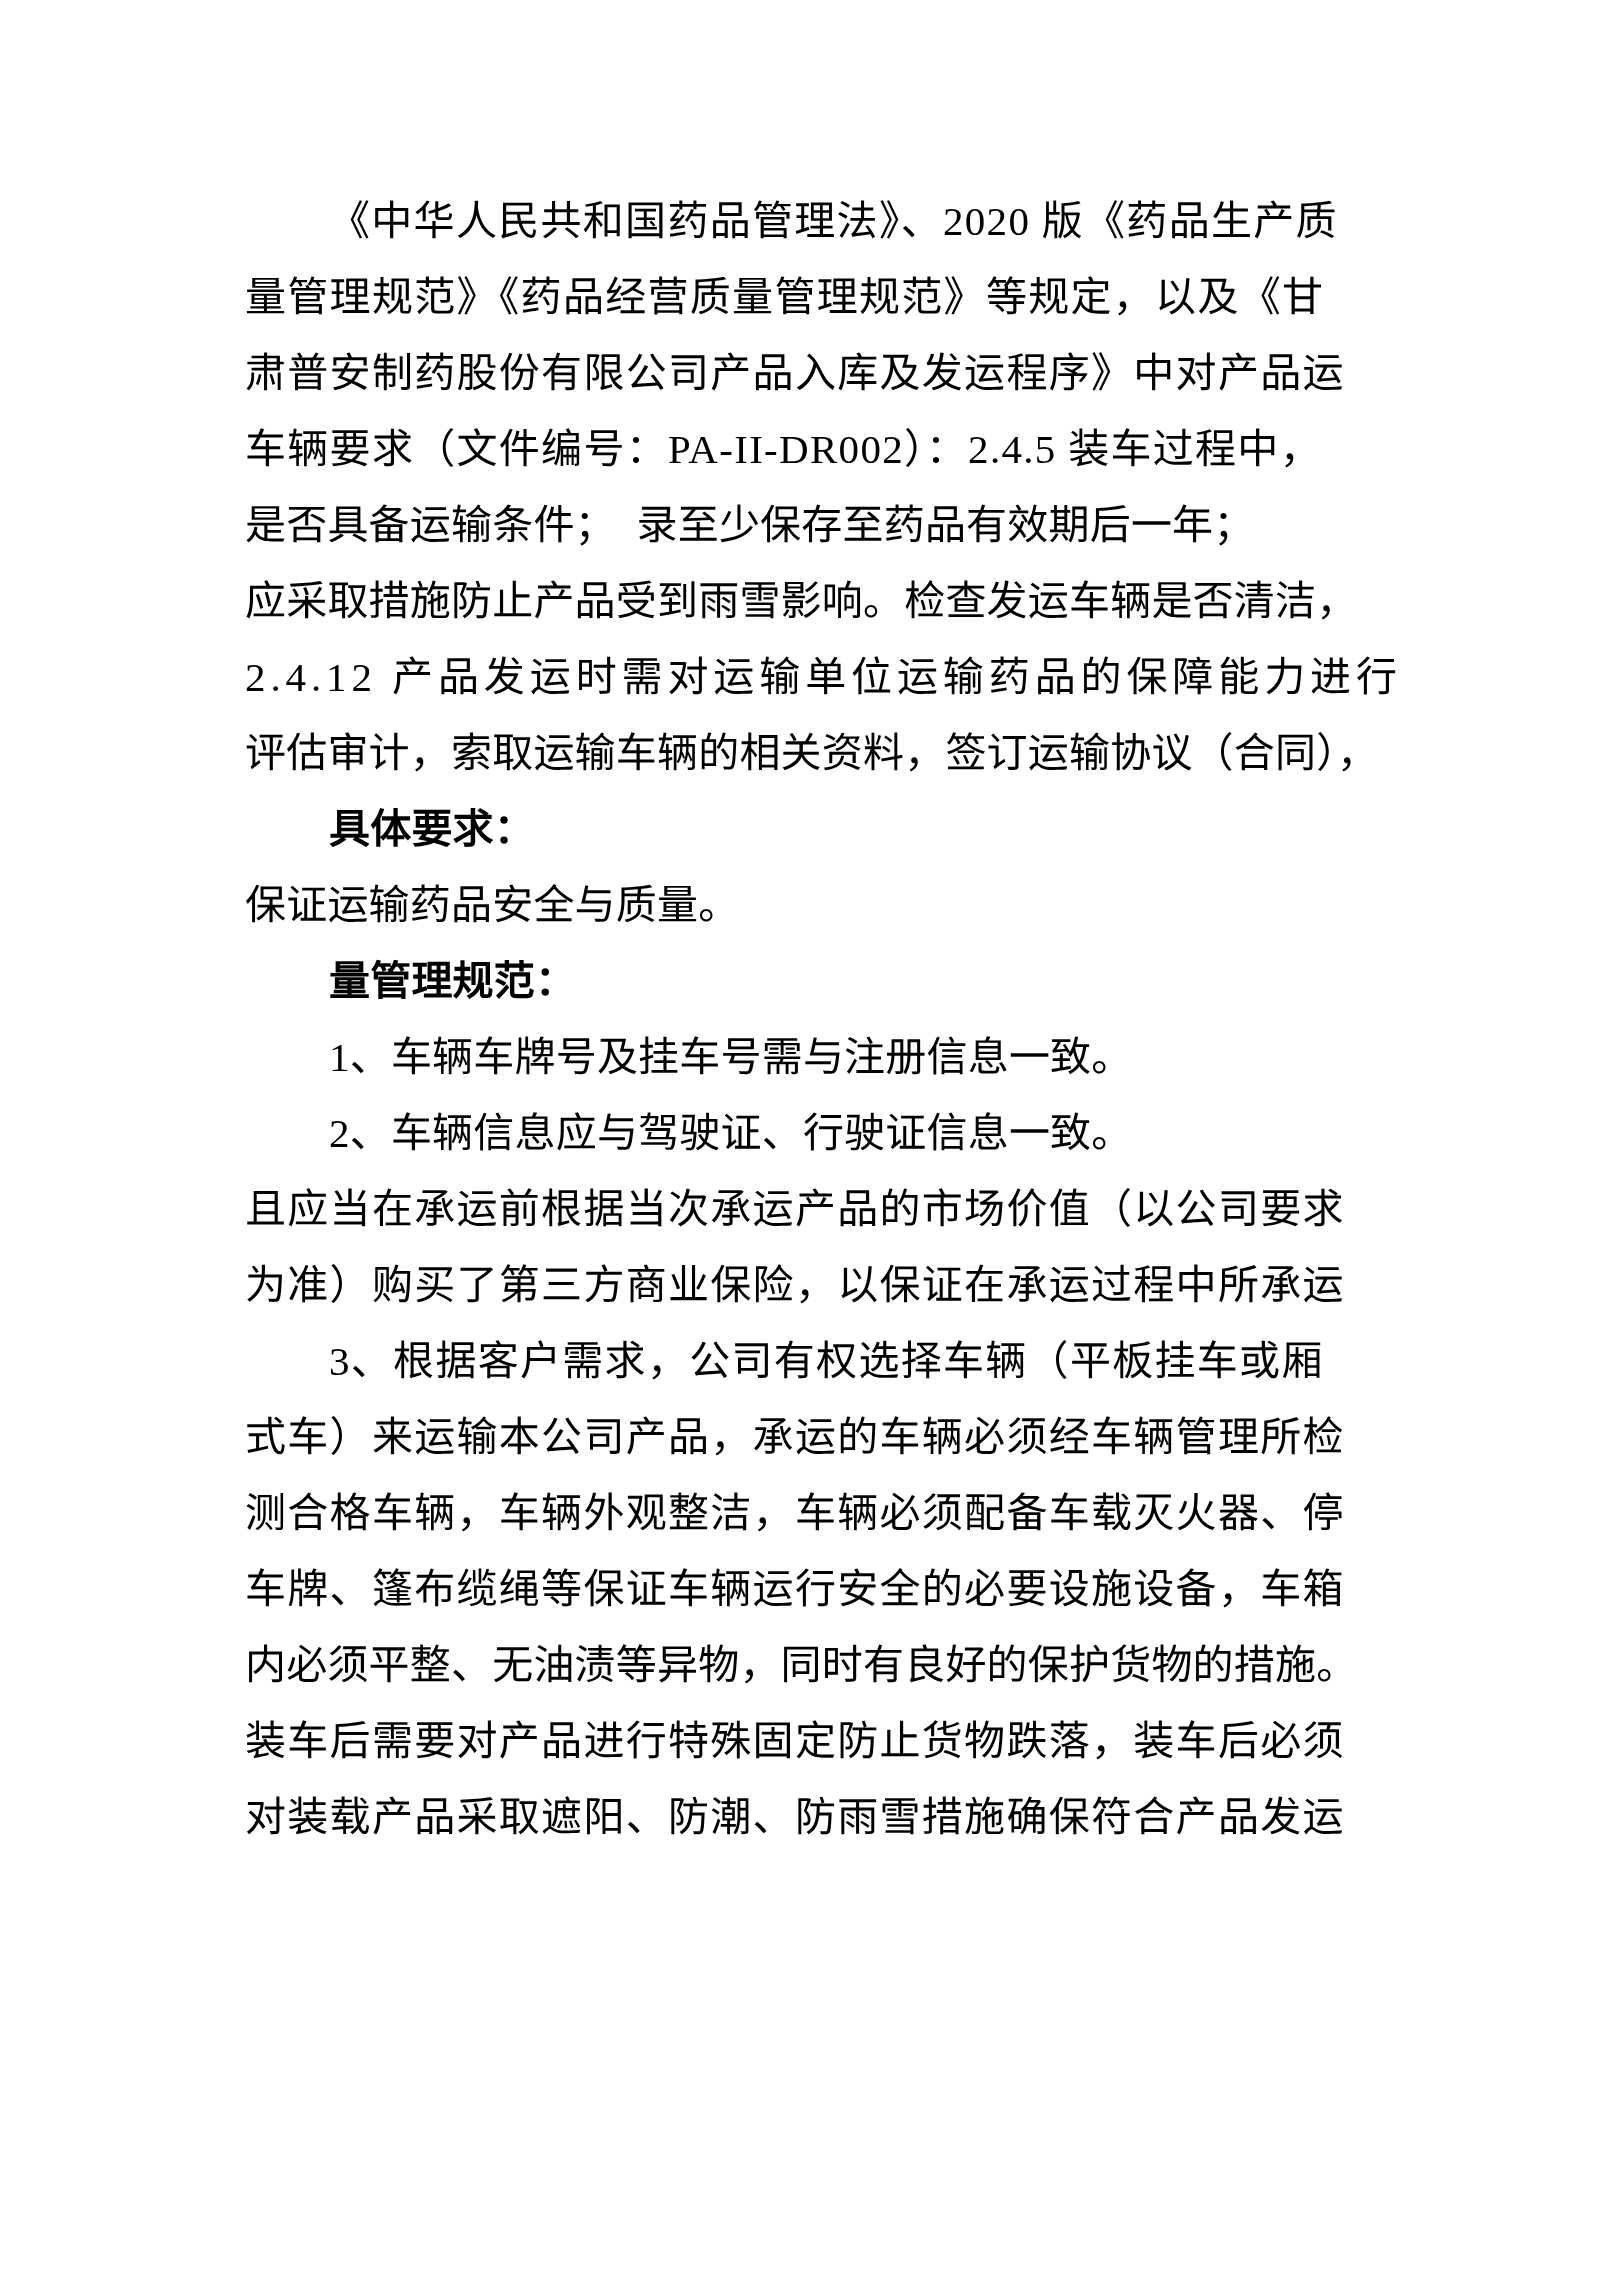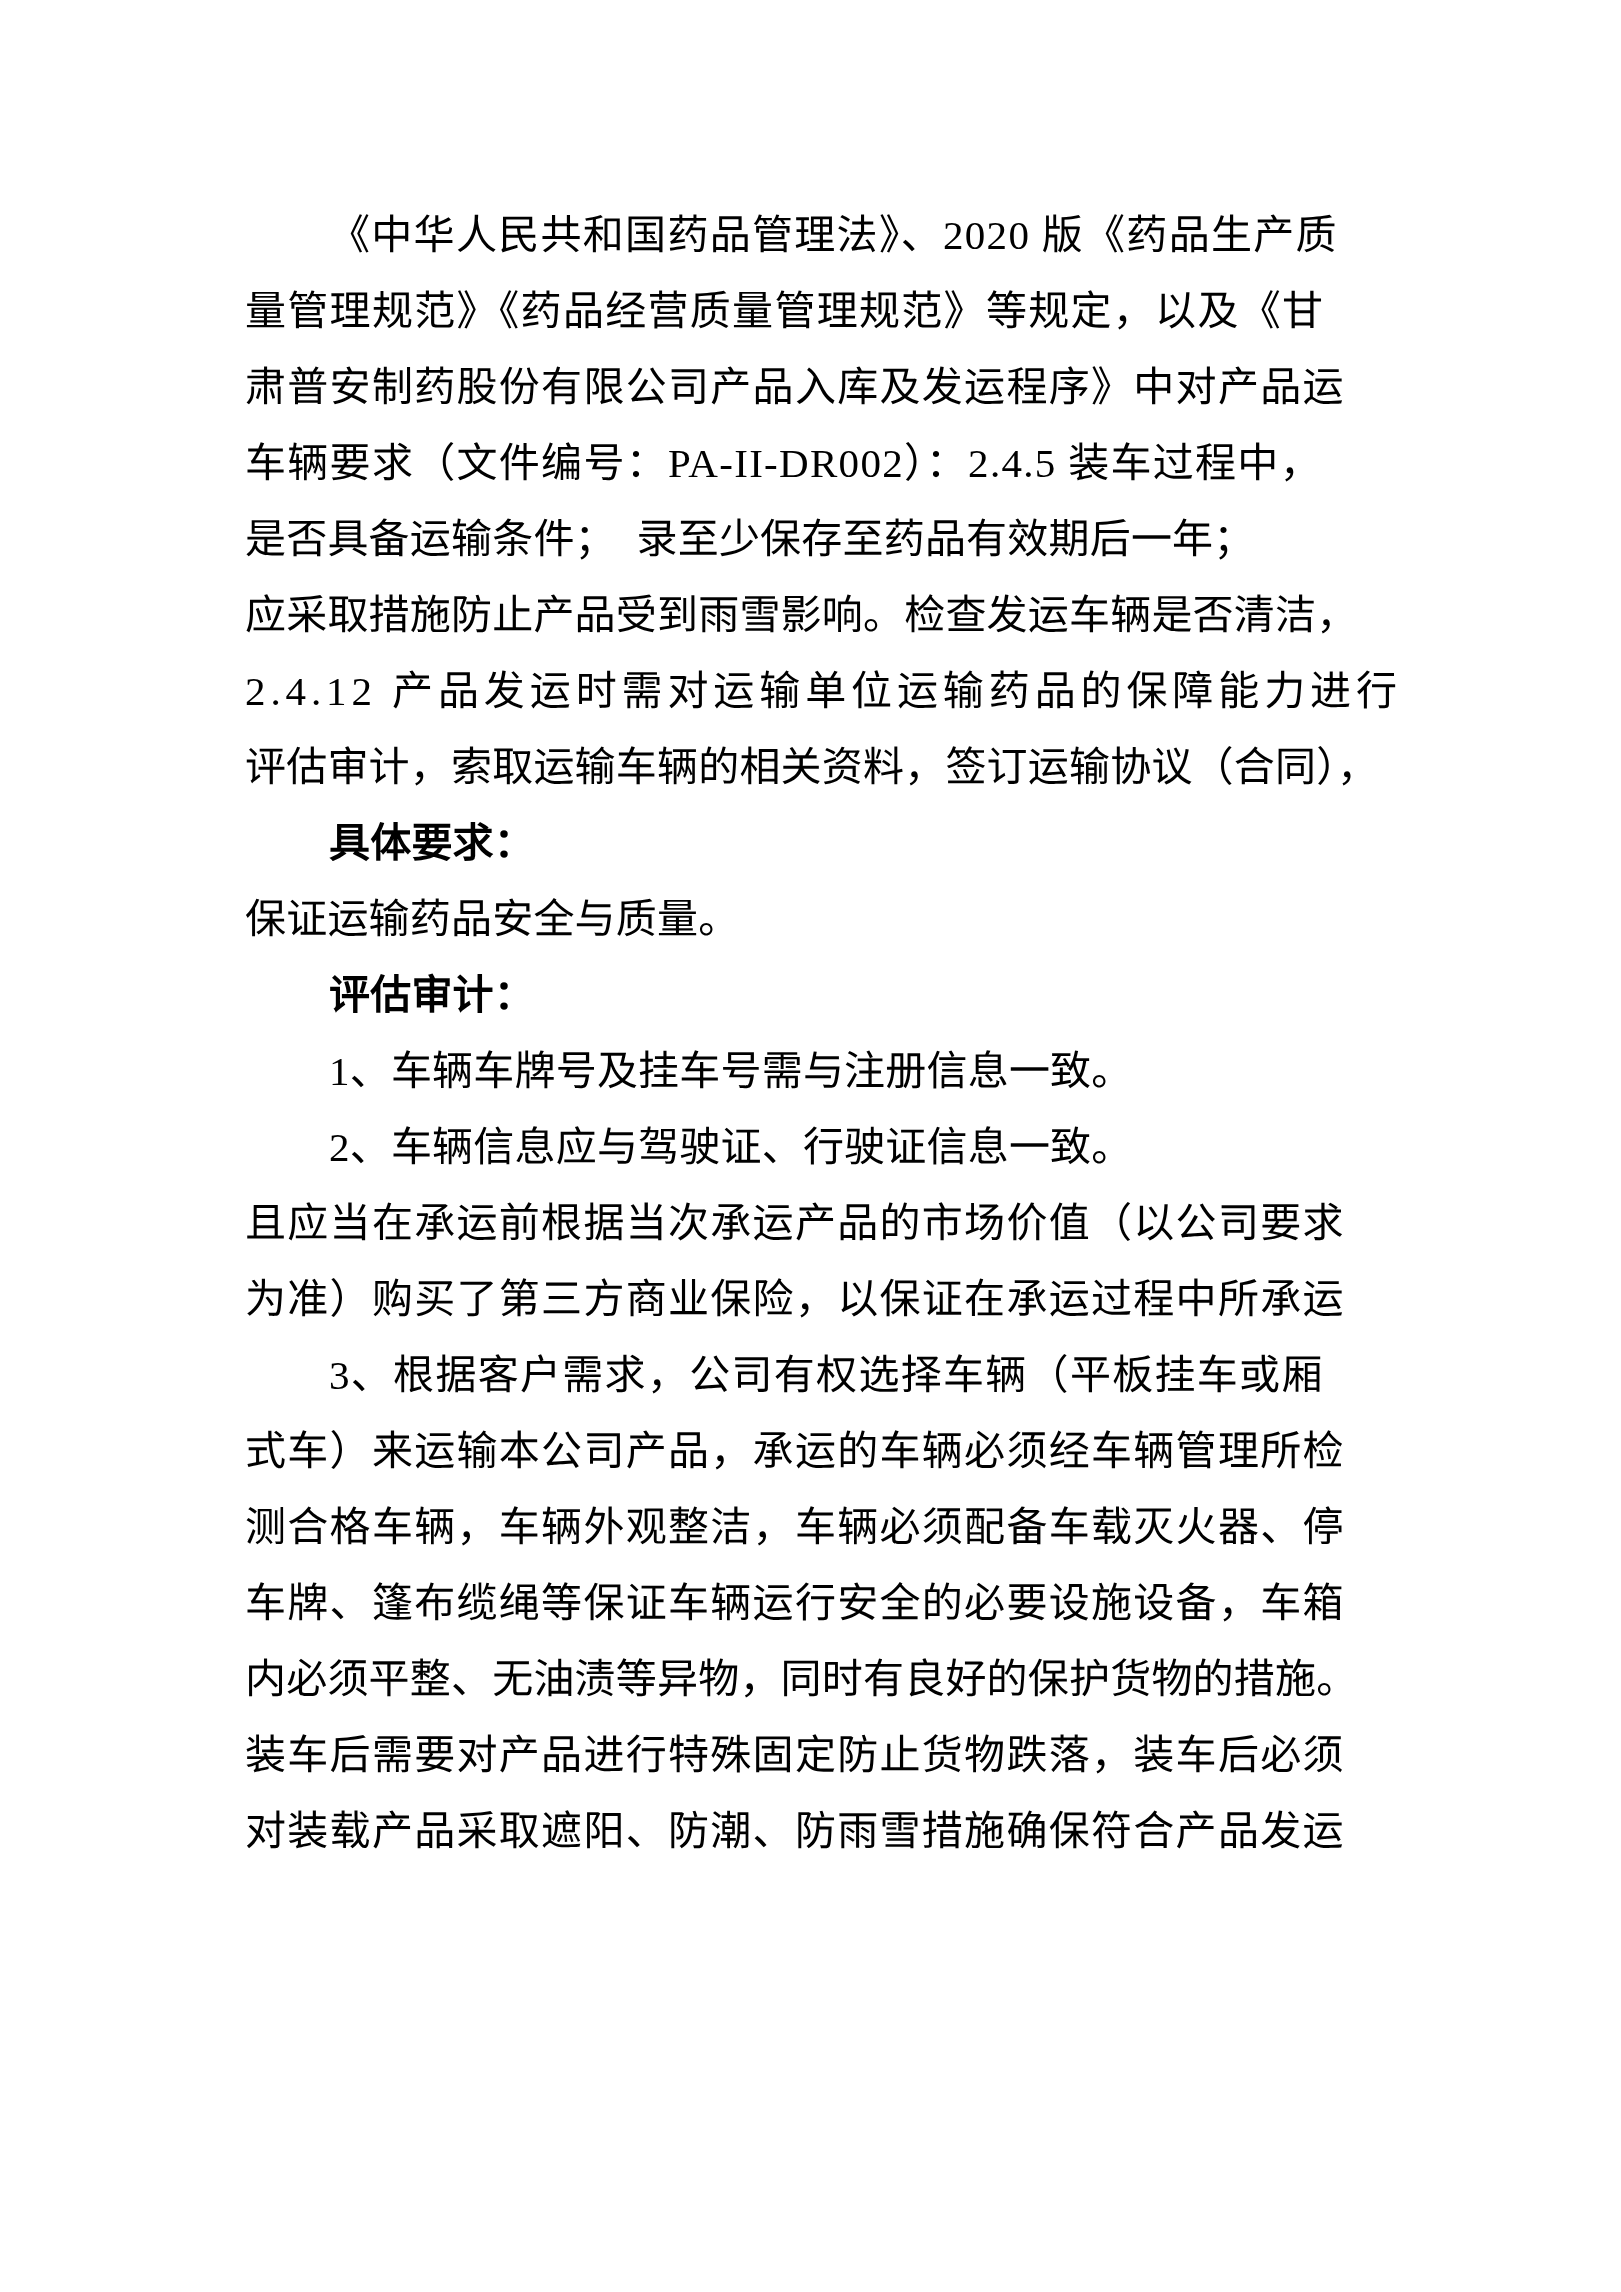--- a/index.html
+++ b/index.html
@@ -15,21 +15,21 @@
     color: #000000;
   }
   .page {
     position: relative;
     width: 1621px;
     height: 2293px;
     background: #ffffff;
   }
   .content {
     position: absolute;
-    top: 197px;
+    top: 183px;
     left: 245px;
     width: 1103px;
   }
   .line {
     font-size: 41px;
     line-height: 76px;
     white-space: nowrap;
     letter-spacing: 0.2px;
   }
   
@@ -51,21 +51,21 @@
     <div class="line fill">肃普安制药股份有限公司产品入库及发运程序》中对产品运</div>
     <div class="line fill">车辆要求（文件编号：PA-II-DR002）：2.4.5 装车过程中，</div>
     <div class="line">是否具备运输条件；　录至少保存至药品有效期后一年；</div>
     <div class="line">应采取措施防止产品受到雨雪影响。检查发运车辆是否清洁，</div>
     <div class="line fill-wide">2.4.12 产品发运时需对运输单位运输药品的保障能力进行</div>
     <div class="line">评估审计，索取运输车辆的相关资料，签订运输协议（合同），</div>
     <div class="line bold indent">具体要求：</div>
 
     <div class="line">保证运输药品安全与质量。</div>
 
-    <div class="line bold indent">评估审计：</div>
+    <div class="line bold indent">量管理规范：</div>
 
     <div class="line indent">1、车辆车牌号及挂车号需与注册信息一致。</div>
 
     <div class="line indent">2、车辆信息应与驾驶证、行驶证信息一致。</div>
 
     <div class="line fill">且应当在承运前根据当次承运产品的市场价值（以公司要求</div>
     <div class="line fill">为准）购买了第三方商业保险，以保证在承运过程中所承运</div>
 
     <div class="line fill indent">3、根据客户需求，公司有权选择车辆（平板挂车或厢</div>
     <div class="line fill">式车）来运输本公司产品，承运的车辆必须经车辆管理所检</div>

